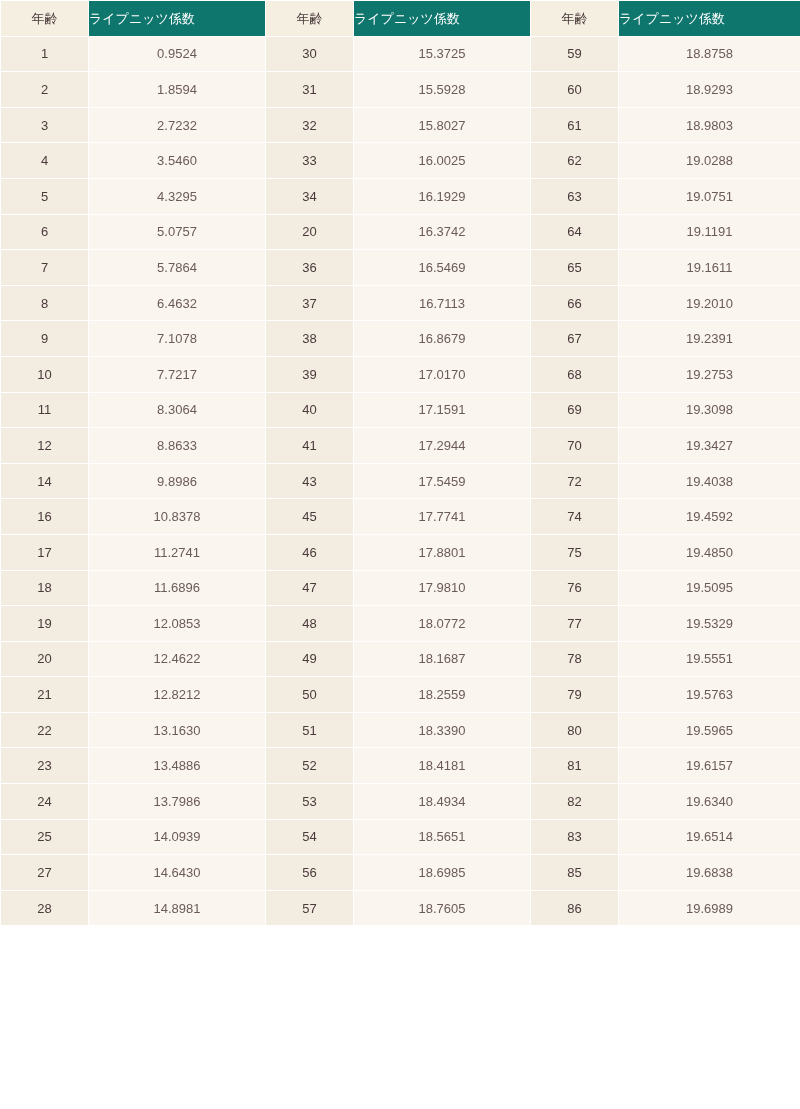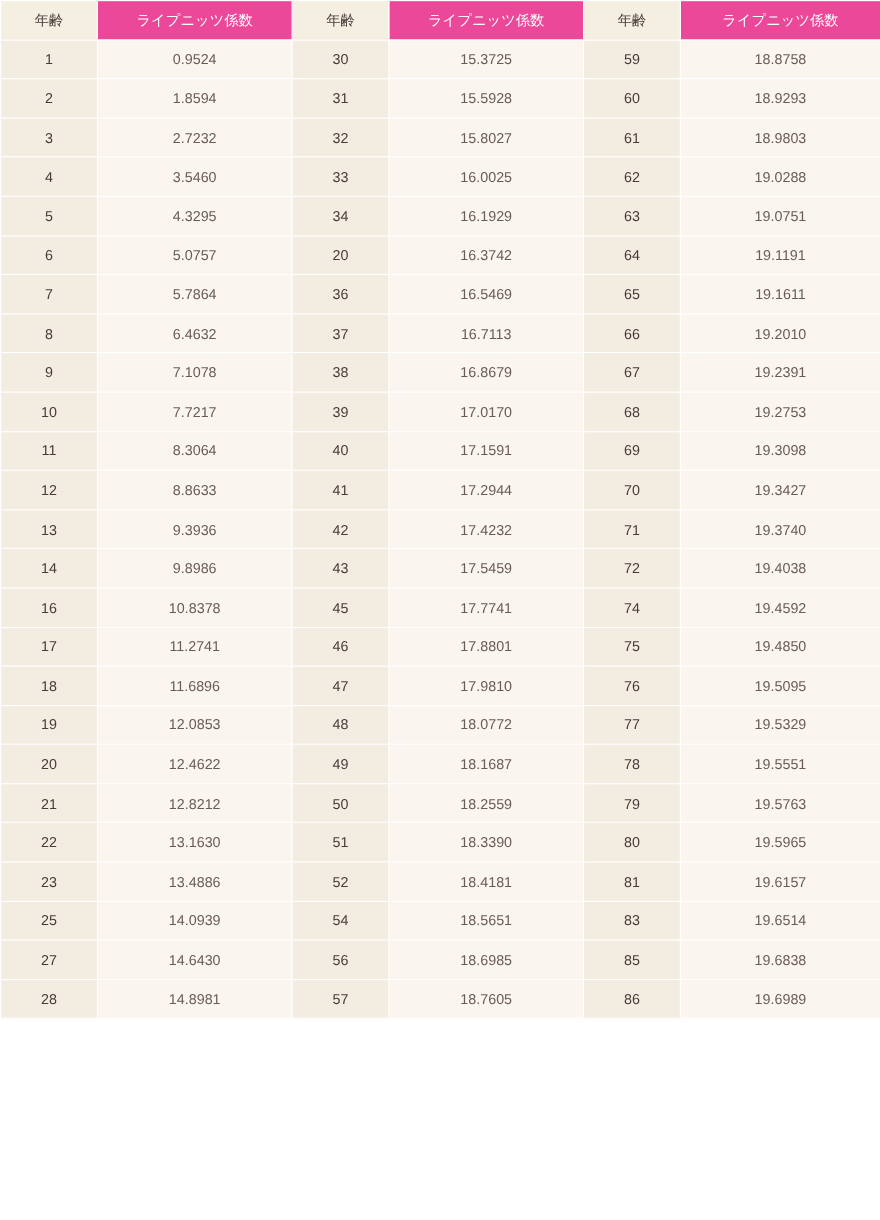--- a/index.html
+++ b/index.html
@@ -28,23 +28,23 @@
     padding: 0;
     box-sizing: border-box;
   }
   th.head-age {
     background: #f5efe2;
     color: #4a3b3b;
     text-align: center;
     font-size: 13.5px;
   }
   th.head-coef {
-    background: #ec4899;
+    background: #0f766e;
     color: #ffffff;
-    text-align: center;
+    text-align: left;
     font-size: 13.5px;
   }
   td.age {
     background: #f3ece0;
     color: #4a3b3b;
     text-align: center;
     font-size: 13px;
   }
   td.coef {
     background: #faf5ee;
@@ -176,28 +176,20 @@
       </tr>
       <tr>
         <td class="age">12</td>
         <td class="coef">8.8633</td>
         <td class="age">41</td>
         <td class="coef">17.2944</td>
         <td class="age">70</td>
         <td class="coef">19.3427</td>
       </tr>
       <tr>
-        <td class="age">13</td>
-        <td class="coef">9.3936</td>
-        <td class="age">42</td>
-        <td class="coef">17.4232</td>
-        <td class="age">71</td>
-        <td class="coef">19.3740</td>
-      </tr>
-      <tr>
         <td class="age">14</td>
         <td class="coef">9.8986</td>
         <td class="age">43</td>
         <td class="coef">17.5459</td>
         <td class="age">72</td>
         <td class="coef">19.4038</td>
       </tr>
       <tr>
         <td class="age">16</td>
         <td class="coef">10.8378</td>
@@ -256,20 +248,28 @@
       </tr>
       <tr>
         <td class="age">23</td>
         <td class="coef">13.4886</td>
         <td class="age">52</td>
         <td class="coef">18.4181</td>
         <td class="age">81</td>
         <td class="coef">19.6157</td>
       </tr>
       <tr>
+        <td class="age">24</td>
+        <td class="coef">13.7986</td>
+        <td class="age">53</td>
+        <td class="coef">18.4934</td>
+        <td class="age">82</td>
+        <td class="coef">19.6340</td>
+      </tr>
+      <tr>
         <td class="age">25</td>
         <td class="coef">14.0939</td>
         <td class="age">54</td>
         <td class="coef">18.5651</td>
         <td class="age">83</td>
         <td class="coef">19.6514</td>
       </tr>
       <tr>
         <td class="age">27</td>
         <td class="coef">14.6430</td>

